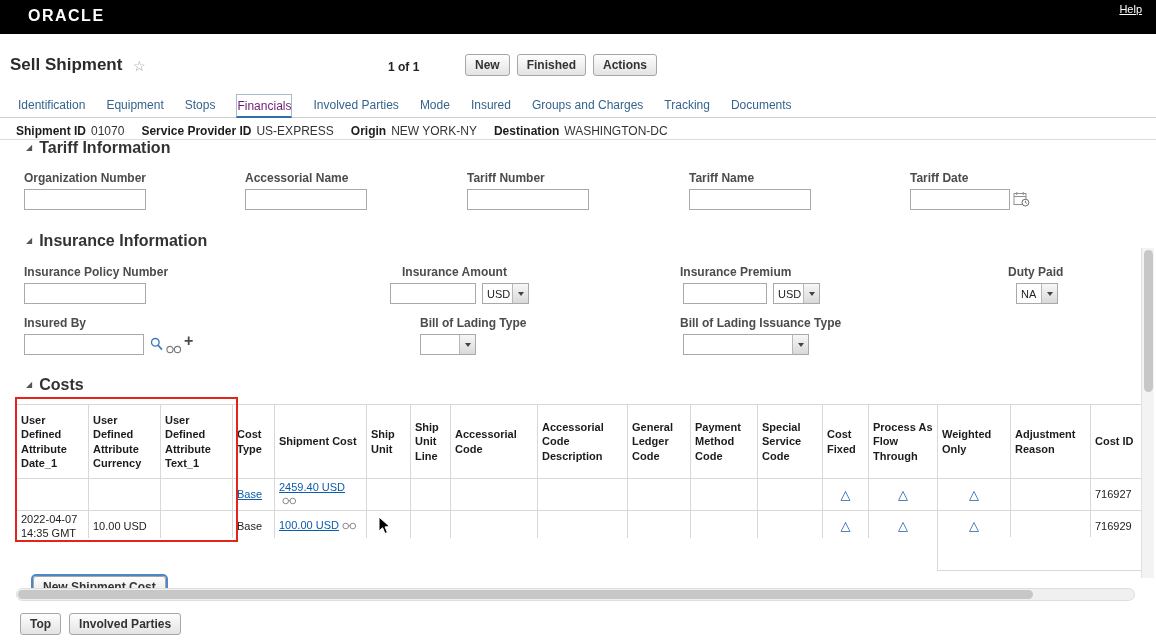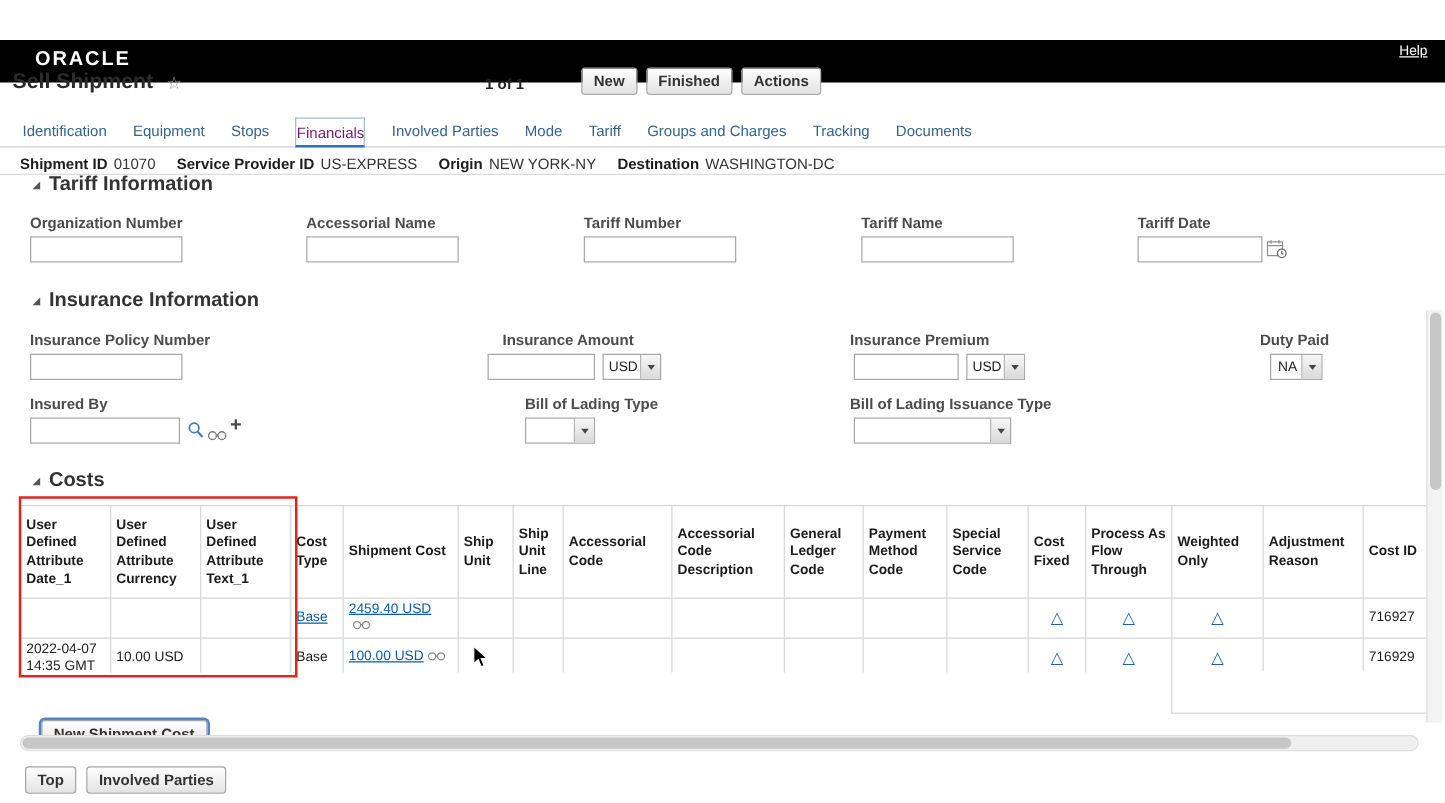--- a/index.html
+++ b/index.html
@@ -1,21 +1,21 @@
 <!DOCTYPE html>
 <html><head>
 <meta charset="utf-8">
 <style>
   html,body{margin:0;padding:0;background:#fff;}
   .screen{position:relative;width:1156px;height:642px;background:#fff;overflow:hidden;
           font-family:"Liberation Sans","DejaVu Sans",sans-serif;color:#222;}
   .abs{position:absolute;}
 
   
-  .topbar{position:absolute;left:0;top:0;width:1156px;height:34px;background:#000;margin-top:32px;}
+  .topbar{position:absolute;left:0;top:0;width:1156px;height:34px;background:#000;}
   .brand{position:absolute;left:28px;top:7px;color:#fff;font-size:16px;font-weight:bold;letter-spacing:1.5px;}
   .help-link{position:absolute;right:14px;top:3px;color:#fff;font-size:11px;text-decoration:underline;}
 
   
   .page-title{position:absolute;left:10px;top:55px;font-size:17px;font-weight:bold;color:#2b2b2b;}
   .fav-star{position:absolute;left:133px;top:58px;font-size:14px;color:#9a9a9a;}
   .rec-ind{position:absolute;left:388px;top:60px;font-size:12px;font-weight:bold;color:#222;}
   .hdr-btns{position:absolute;left:425px;top:54px;display:flex;gap:7px;margin-left:40px;}
 
   .btn{display:inline-block;padding:3px 9px;font-size:12px;font-weight:bold;color:#333;
@@ -40,21 +40,21 @@
   .lbl{font-size:12px;font-weight:bold;color:#4c4c4c;white-space:nowrap;}
   .sec-head{position:absolute;display:flex;align-items:center;gap:7px;}
   .disclosure{font-size:8px;color:#555;line-height:1;}
   .sec-title{font-size:16px;font-weight:bold;color:#333;}
 
   .inp{position:absolute;height:21px;border:1px solid #a9a9a9;background:#fff;box-sizing:border-box;
        padding:0 3px;font-size:12px;outline:none;border-radius:0;}
 
   .sel{position:absolute;height:21px;border:1px solid #a9a9a9;background:#fff;box-sizing:border-box;
        display:flex;align-items:center;font-size:11px;}
-  .sel-val{flex:1;padding:0 2px 0 4px;white-space:nowrap;overflow:hidden;text-align:center;}
+  .sel-val{flex:1;padding:0 2px 0 4px;white-space:nowrap;overflow:hidden;}
   .sel-btn{width:15px;align-self:stretch;background:linear-gradient(#f7f7f7,#d9d9d9);
            border-left:1px solid #b8b8b8;display:flex;align-items:center;justify-content:center;}
   .chev{width:0;height:0;border-left:3.5px solid transparent;border-right:3.5px solid transparent;border-top:4px solid #444;}
 
   .icon-plus{font-size:16px;font-weight:bold;color:#4a4a4a;line-height:1;}
 
   
   .costs-wrap{position:absolute;left:16px;top:404px;width:1125px;height:134px;overflow:hidden;}
   table.costs{border-collapse:collapse;table-layout:fixed;background:#fff;width:1154px;}
   .costs th,.costs td{border:1px solid #d8d8d8;font-size:11px;padding:2px 4px;overflow:hidden;
@@ -108,21 +108,21 @@
   </div>
 
   <div class="tabs-rule"></div>
   <div class="tabs">
     <span class="tab">Identification</span>
     <span class="tab">Equipment</span>
     <span class="tab">Stops</span>
     <span class="tab active">Financials</span>
     <span class="tab">Involved Parties</span>
     <span class="tab">Mode</span>
-    <span class="tab">Tariff</span>
+    <span class="tab">Insured</span>
     <span class="tab">Groups and Charges</span>
     <span class="tab">Tracking</span>
     <span class="tab">Documents</span>
   </div>
 
   <div class="summary">
     <span><span class="lbl">Shipment ID</span><span class="val">01070</span></span>
     <span><span class="lbl">Service Provider ID</span><span class="val">US-EXPRESS</span></span>
     <span><span class="lbl">Origin</span><span class="val">NEW YORK-NY</span></span>
     <span><span class="lbl">Destination</span><span class="val">WASHINGTON-DC</span></span>

